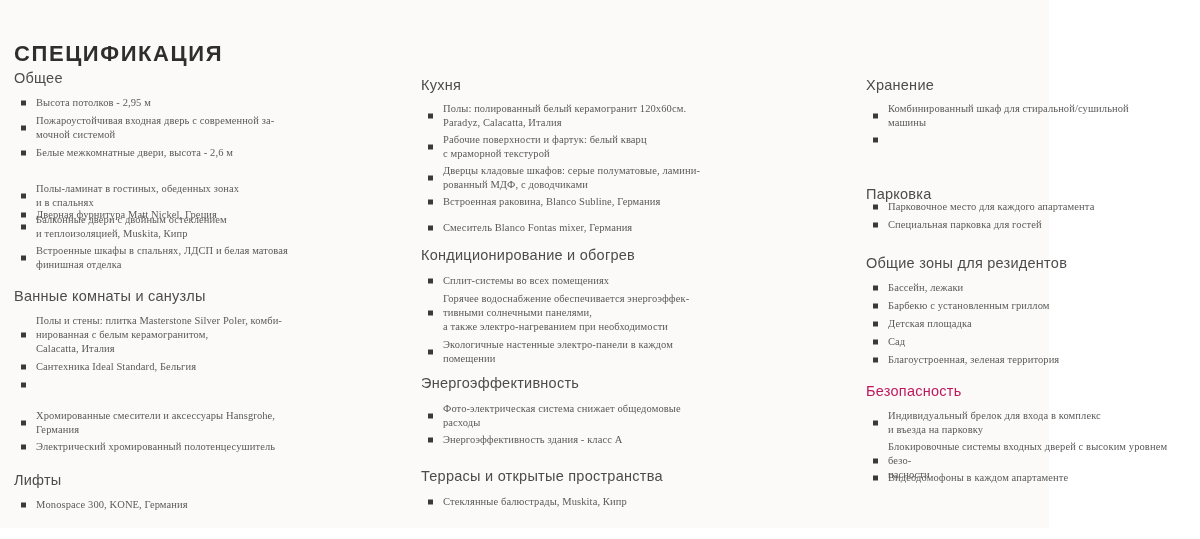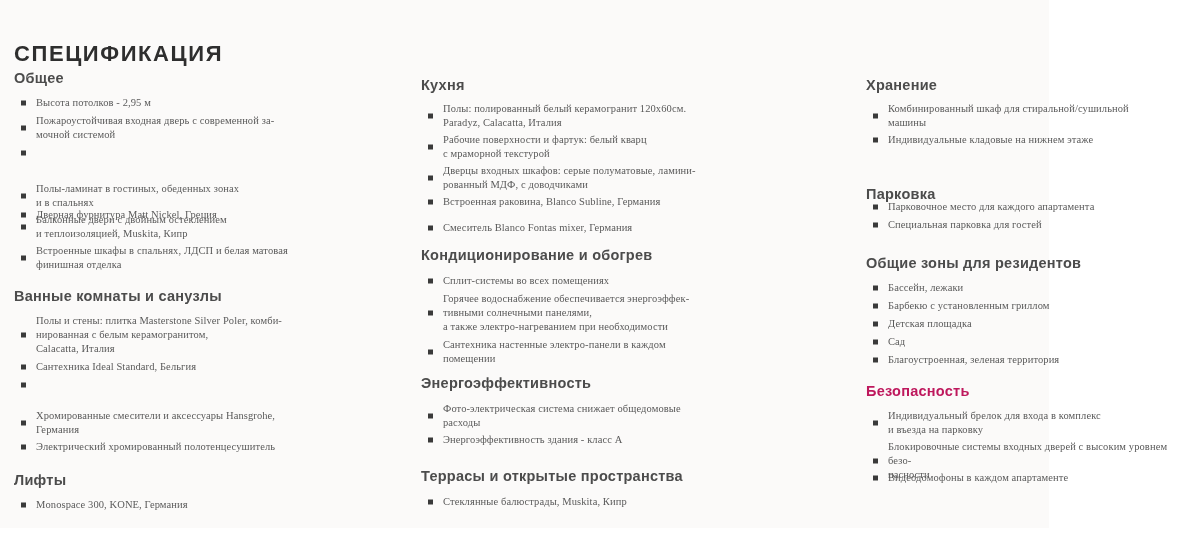--- a/index.html
+++ b/index.html
@@ -63,21 +63,21 @@
   .columns { display: block; }
   .col { position: absolute; top: 0; }
   .col-1 { left: 14px;  width: 330px; padding-left: 0; margin: 0; }
   .col-2 { left: 421px; width: 330px; padding-left: 0; margin: 0; }
   .col-3 { left: 866px; width: 320px; padding-left: 0; margin: 0; }
 
   .section { margin-bottom: 0; }
 
   .section-title {
     font-size: 14.5px;
-    font-weight: 700;
+    font-weight: 400;
     color: #4c4c4c;
     letter-spacing: 0.25px;
     line-height: 1.2;
     font-family: "Liberation Sans", sans-serif;
     margin: 0;
   }
 
   ul.items {
     list-style: none;
     margin: 0;
@@ -129,20 +129,21 @@
               <span class="bullet" style="background: rgb(58, 58, 58);"></span>
               <span class="txt">Высота потолков - 2,95 м</span>
             </li>
             <li style="position: absolute; top: 44px; left: 0px; width: 100%; color: rgb(90, 90, 90);">
               <span class="bullet" style="background: rgb(58, 58, 58);"></span>
               <span class="txt">Пожароустойчивая входная дверь с современной за-
 мочной системой</span>
             </li>
             <li style="position: absolute; top: 76px; left: 0px; width: 100%; color: rgb(90, 90, 90);">
               <span class="bullet" style="background: rgb(58, 58, 58);"></span>
+              <span class="txt">Белые межкомнатные двери, высота - 2,6 м</span>
             </li>
             <li style="position: absolute; top: 94px; left: 0px; width: 100%; color: rgb(90, 90, 90); margin-top: 44px;">
               <span class="bullet" style="background: rgb(58, 58, 58);"></span>
               <span class="txt">Дверная фурнитура Matt Nickel, Греция</span>
             </li>
             <li style="position: absolute; top: 112px; left: 0px; width: 100%; color: rgb(90, 90, 90);">
               <span class="bullet" style="background: rgb(58, 58, 58);"></span>
               <span class="txt">Полы-ламинат в гостиных, обеденных зонах
 и в спальнях</span>
             </li>
@@ -204,21 +205,21 @@
               <span class="txt">Полы: полированный белый керамогранит 120x60см.
 Paradyz, Calacatta, Италия</span>
             </li>
             <li style="position: absolute; top: 63px; left: 0px; width: 100%; color: rgb(90, 90, 90);">
               <span class="bullet" style="background: rgb(58, 58, 58);"></span>
               <span class="txt">Рабочие поверхности и фартук: белый кварц
 с мраморной текстурой</span>
             </li>
             <li style="position: absolute; top: 94px; left: 0px; width: 100%; color: rgb(90, 90, 90);">
               <span class="bullet" style="background: rgb(58, 58, 58);"></span>
-              <span class="txt">Дверцы входных шкафов: серые полуматовые, ламини-
+              <span class="txt">Дверцы кладовые шкафов: серые полуматовые, ламини-
 рованный МДФ, с доводчиками</span>
             </li>
             <li style="position: absolute; top: 125px; left: 0px; width: 100%; color: rgb(90, 90, 90);">
               <span class="bullet" style="background: rgb(58, 58, 58);"></span>
               <span class="txt">Встроенная раковина, Blanco Subline, Германия</span>
             </li>
             <li style="position: absolute; top: 151px; left: 0px; width: 100%; color: rgb(90, 90, 90);">
               <span class="bullet" style="background: rgb(58, 58, 58);"></span>
               <span class="txt">Смеситель Blanco Fontas mixer, Германия</span>
             </li>
@@ -232,21 +233,21 @@
               <span class="txt">Сплит-системы во всех помещениях</span>
             </li>
             <li style="position: absolute; top: 222px; left: 0px; width: 100%; color: rgb(90, 90, 90);">
               <span class="bullet" style="background: rgb(58, 58, 58);"></span>
               <span class="txt">Горячее водоснабжение обеспечивается энергоэффек-
 тивными солнечными панелями,
 а также электро-нагреванием при необходимости</span>
             </li>
             <li style="position: absolute; top: 268px; left: 0px; width: 100%; color: rgb(90, 90, 90);">
               <span class="bullet" style="background: rgb(58, 58, 58);"></span>
-              <span class="txt">Сантехника настенные электро-панели в каждом
+              <span class="txt">Экологичные настенные электро-панели в каждом
 помещении</span>
             </li>
           </ul>
         </div>
         <div class="section" style="position: static;">
           <div class="section-title" style="position: absolute; top: 305px; left: 0px; color: rgb(76, 76, 76);">Энергоэффективность</div>
           <ul class="items">
             <li style="position: absolute; top: 332px; left: 0px; width: 100%; color: rgb(90, 90, 90);">
               <span class="bullet" style="background: rgb(58, 58, 58);"></span>
               <span class="txt">Фото-электрическая система снижает общедомовые
@@ -272,21 +273,20 @@
         <div class="section" style="position: static;">
           <div class="section-title" style="position: absolute; top: 7px; left: 0px; color: rgb(76, 76, 76);">Хранение</div>
           <ul class="items">
             <li style="position: absolute; top: 32px; left: 0px; width: 100%; color: rgb(90, 90, 90);">
               <span class="bullet" style="background: rgb(58, 58, 58);"></span>
               <span class="txt">Комбинированный шкаф для стиральной/сушильной
 машины</span>
             </li>
             <li style="position: absolute; top: 63px; left: 0px; width: 100%; color: rgb(90, 90, 90);">
               <span class="bullet" style="background: rgb(58, 58, 58);"></span>
-              <span class="txt">Индивидуальные кладовые на нижнем этаже</span>
             </li>
           </ul>
         </div>
         <div class="section" style="position: static;">
           <div class="section-title" style="position: absolute; top: 116px; left: 0px; color: rgb(76, 76, 76);">Парковка</div>
           <ul class="items">
             <li style="position: absolute; top: 130px; left: 0px; width: 100%; color: rgb(90, 90, 90);">
               <span class="bullet" style="background: rgb(58, 58, 58);"></span>
               <span class="txt">Парковочное место для каждого апартамента</span>
             </li>

